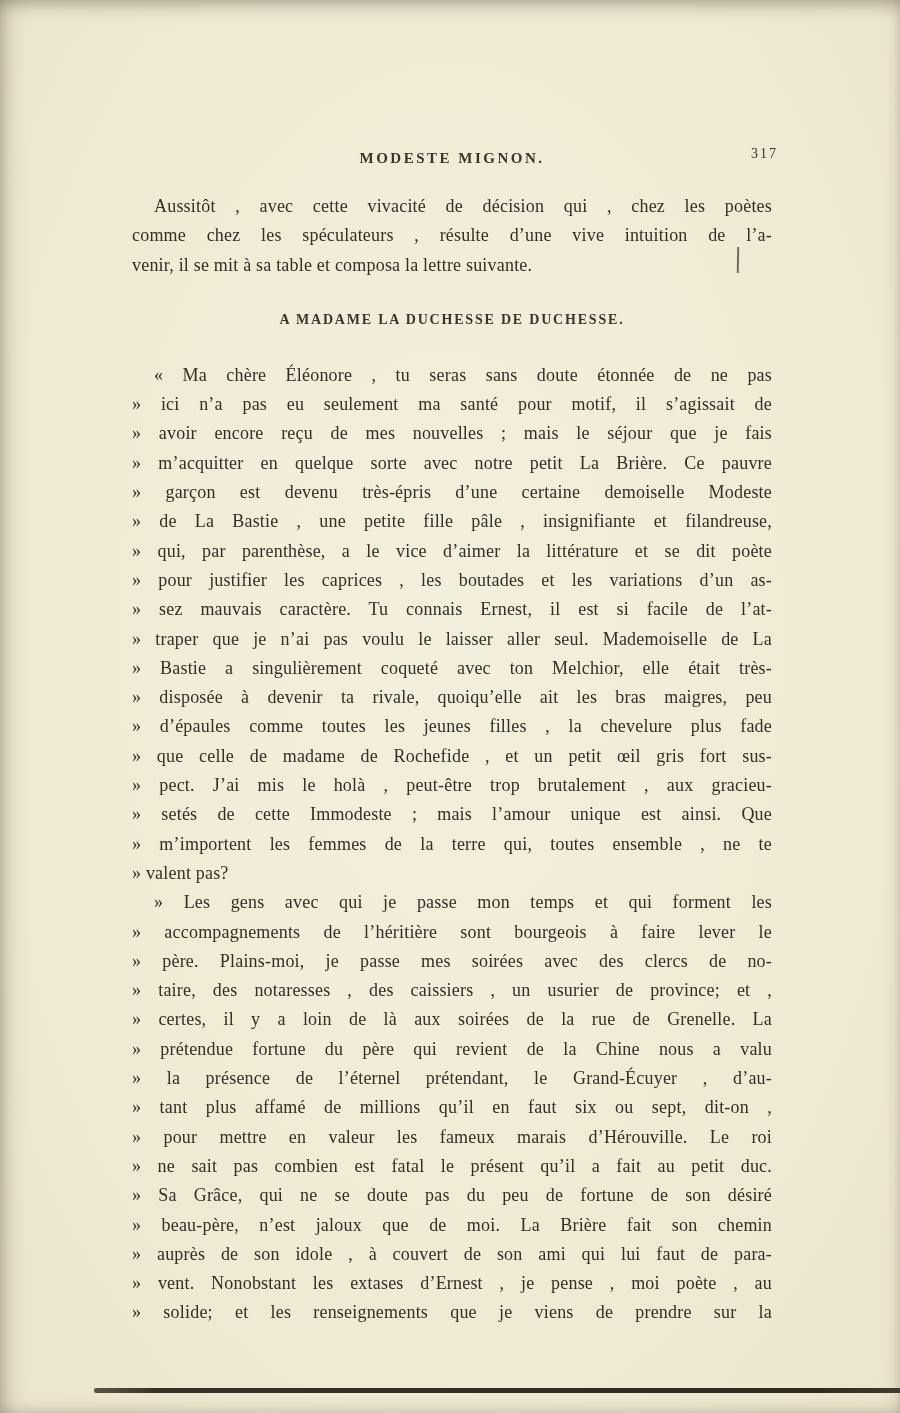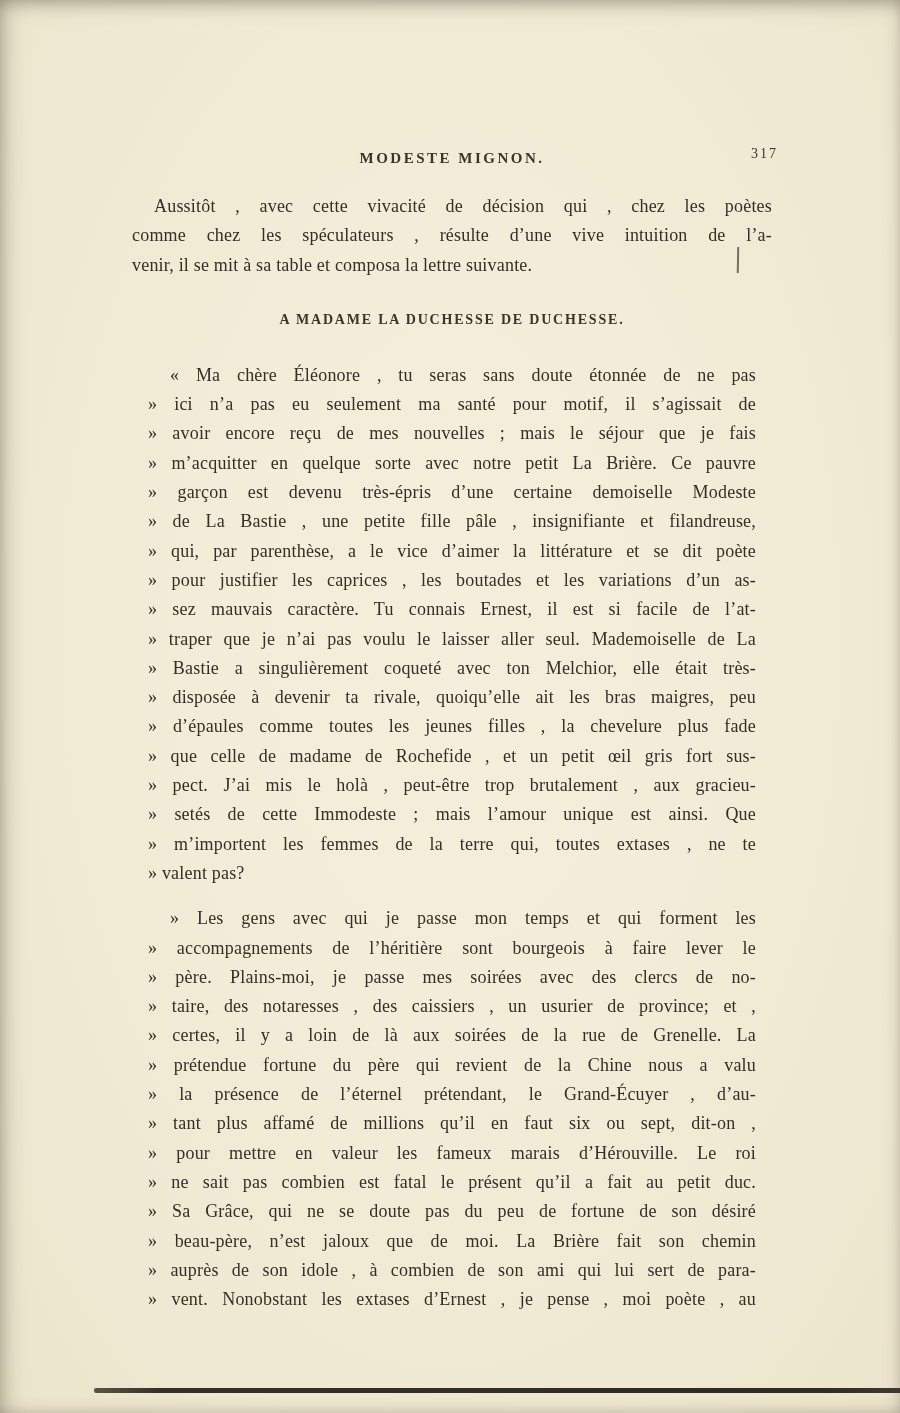--- a/index.html
+++ b/index.html
@@ -56,21 +56,21 @@
   .line.ragged { text-align-last: left; }
   .line.indent { text-indent: 22px; }
   .letter-heading {
     margin: 32px 0 33px 0;
     text-align: center;
     font-size: 14px;
     font-weight: bold;
     letter-spacing: 1.8px;
     color: #39352c;
   }
-  .para { margin: 16px; }
+  .para { margin: 0; }
   .ink-mark {
     position: absolute;
     left: 737px; top: 247px;
     width: 2px; height: 26px;
     background: #55503f;
     opacity: 0.8;
     transform: rotate(1deg);
   }
   .bottom-rule {
     position: absolute;
@@ -110,37 +110,38 @@
           <div class="line">» qui, par parenthèse, a le vice d’aimer la littérature et se dit poète</div>
           <div class="line">» pour justifier les caprices , les boutades et les variations d’un as-</div>
           <div class="line">» sez mauvais caractère. Tu connais Ernest, il est si facile de l’at-</div>
           <div class="line">» traper que je n’ai pas voulu le laisser aller seul. Mademoiselle de La</div>
           <div class="line">» Bastie a singulièrement coqueté avec ton Melchior, elle était très-</div>
           <div class="line">» disposée à devenir ta rivale, quoiqu’elle ait les bras maigres, peu</div>
           <div class="line">» d’épaules comme toutes les jeunes filles , la chevelure plus fade</div>
           <div class="line">» que celle de madame de Rochefide , et un petit œil gris fort sus-</div>
           <div class="line">» pect. J’ai mis le holà , peut-être trop brutalement , aux gracieu-</div>
           <div class="line">» setés de cette Immodeste ; mais l’amour unique est ainsi. Que</div>
-          <div class="line">» m’importent les femmes de la terre qui, toutes extases , ne te</div>
+          <div class="line">» m’importent les femmes de la terre qui, toutes ensemble , ne te</div>
           <div class="line ragged">» valent pas?</div>
         </div>
         <div class="para">
           <div class="line indent">» Les gens avec qui je passe mon temps et qui forment les</div>
           <div class="line">» accompagnements de l’héritière sont bourgeois à faire lever le</div>
           <div class="line">» père. Plains-moi, je passe mes soirées avec des clercs de no-</div>
           <div class="line">» taire, des notaresses , des caissiers , un usurier de province; et ,</div>
           <div class="line">» certes, il y a loin de là aux soirées de la rue de Grenelle. La</div>
           <div class="line">» prétendue fortune du père qui revient de la Chine nous a valu</div>
           <div class="line">» la présence de l’éternel prétendant, le Grand-Écuyer , d’au-</div>
           <div class="line">» tant plus affamé de millions qu’il en faut six ou sept, dit-on ,</div>
           <div class="line">» pour mettre en valeur les fameux marais d’Hérouville. Le roi</div>
           <div class="line">» ne sait pas combien est fatal le présent qu’il a fait au petit duc.</div>
           <div class="line">» Sa Grâce, qui ne se doute pas du peu de fortune de son désiré</div>
           <div class="line">» beau-père, n’est jaloux que de moi. La Brière fait son chemin</div>
-          <div class="line">» auprès de son idole , à combien de son ami qui lui sert de para-</div>
+          <div class="line">» auprès de son idole , à couvert de son ami qui lui faut de para-</div>
           <div class="line">» vent. Nonobstant les extases d’Ernest , je pense , moi poète , au</div>
+          <div class="line">» solide; et les renseignements que je viens de prendre sur la</div>
         </div>
       </section>
   </div>
 
   <div class="ink-mark"></div>
   <div class="bottom-rule"></div>
 </div>
 
 </body></html>

